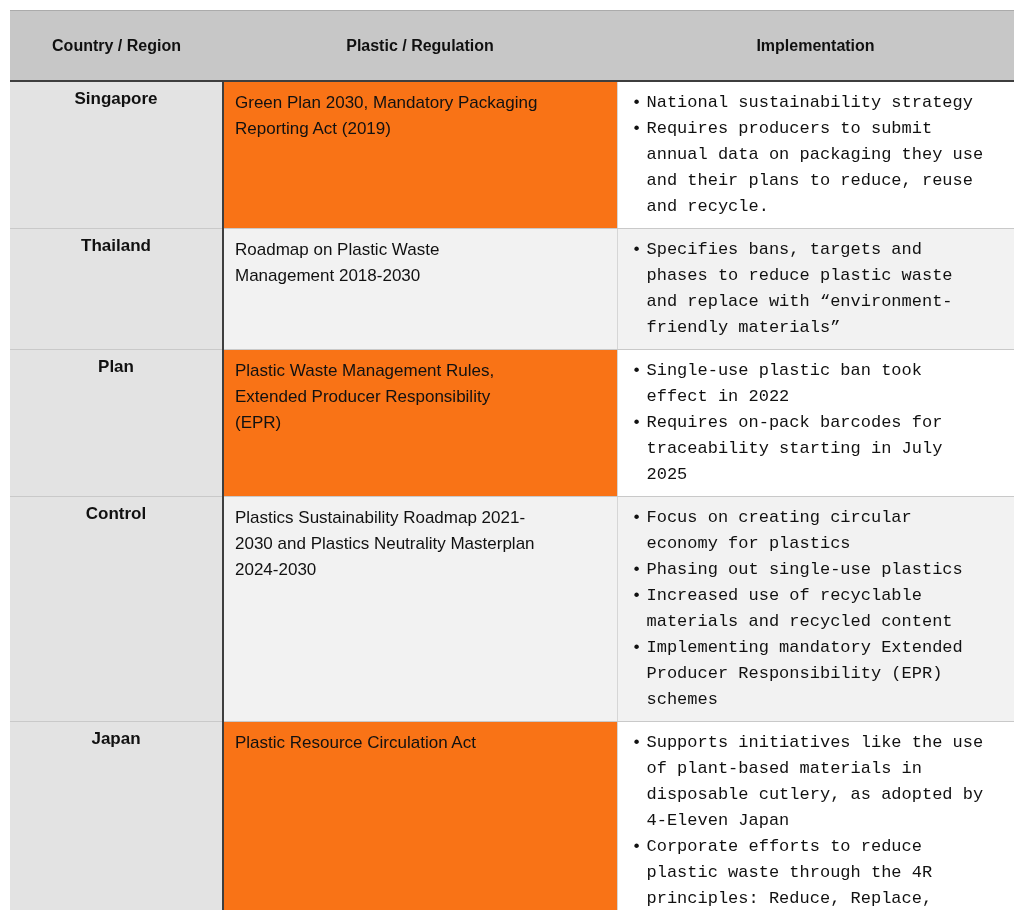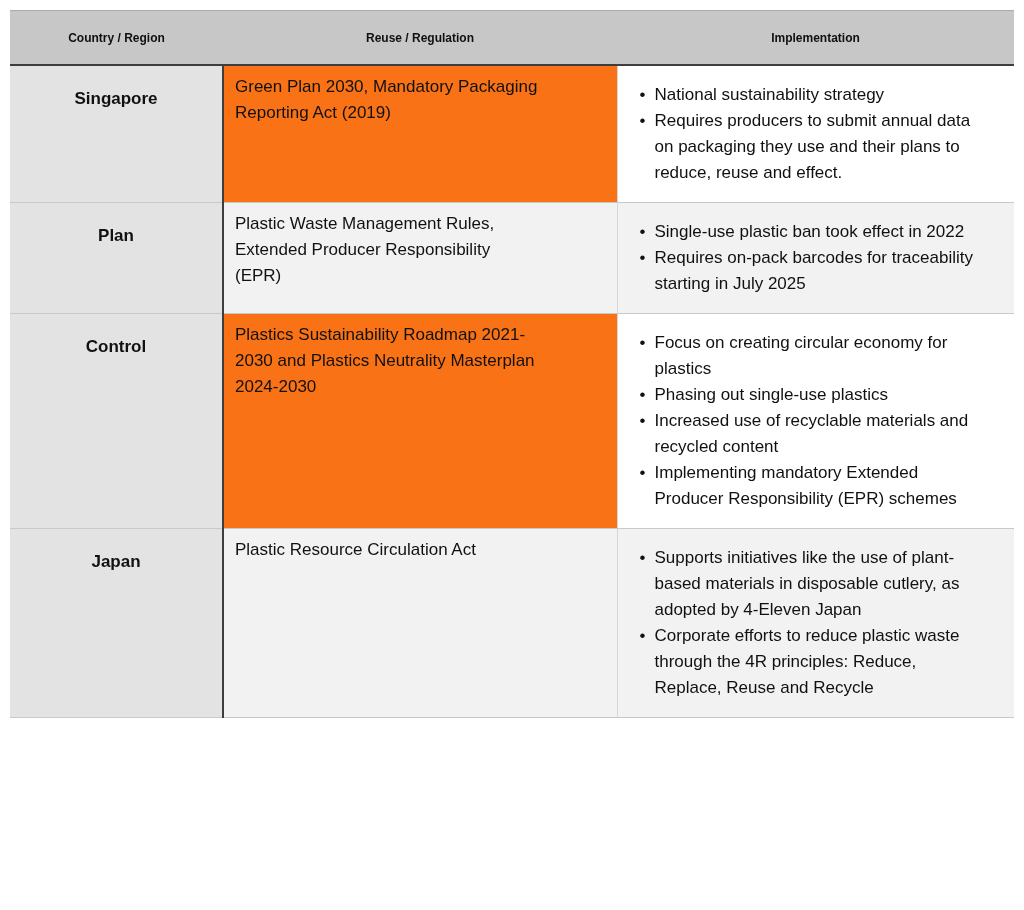--- a/index.html
+++ b/index.html
@@ -25,60 +25,61 @@
     font-size: 17px;
     line-height: 26px;
   }
   col.c-country { width: 213px; }
   col.c-policy  { width: 394px; }
   col.c-impl    { width: 397px; }
 
   thead th {
     background: #c7c7c7;
     height: 45px;
-    font-size: 12px;
+    font-size: 16px;
     font-weight: bold;
     text-align: center;
     vertical-align: middle;
     color: #101010;
     border-top: 1px solid #ababab;
     border-bottom: 2px solid #3e3e3e;
-    padding: 4px;
+    padding: 12px;
   }
 
   tbody td {
     vertical-align: top;
     border-bottom: 1px solid #c9c9c9;
   }
   tbody td.country {
     background: #e3e3e3;
     font-weight: bold;
     text-align: center;
-    padding: 20px 6px;
+    padding: 4px 6px;
     border-right: 2px solid #3e3e3e;
   }
   tbody td.policy {
     background: #f97316;
     padding: 8px 10px 8px 11px;
     border-right: 1px solid #d6d6d6;
   }
   tbody td.impl {
     background: #ffffff;
     padding: 8px 28px 8px 12px;
   }
   tbody tr:nth-child(even) td.policy,
   tbody tr:nth-child(even) td.impl {
     background: #f2f2f2;
   }
   .policy-text { max-width: 306px; }
 
   ul.impl-list {
-    margin: 8px;
+    margin: 0;
     padding: 0;
     list-style: none;
+    font-family: Liberation Mono, monospace;
   }
   ul.impl-list li {
     position: relative;
     padding-left: 17px;
     max-width: 338px;
   }
   ul.impl-list li::before {
     content: "\2022";
     position: absolute;
     left: 2px;
@@ -99,35 +100,47 @@
 <div class="table-wrap">
   <table class="policy-table">
     <colgroup>
       <col class="c-country">
       <col class="c-policy">
       <col class="c-impl">
     </colgroup>
     <thead>
       <tr>
         <th>Country / Region</th>
-        <th>Reuse / Regulation</th>
+        <th>Plastic / Regulation</th>
         <th>Implementation</th>
       </tr>
     </thead>
     <tbody id="table-body">
         <tr>
     <td class="country">Singapore</td>
     <td class="policy">
       <div class="policy-text">Green Plan 2030, Mandatory Packaging Reporting Act (2019)</div>
     </td>
     <td class="impl">
       <ul class="impl-list">
 
       <li>National sustainability strategy</li>
-              <li>Requires producers to submit annual data on packaging they use and their plans to reduce, reuse and effect.</li>
+              <li>Requires producers to submit annual data on packaging they use and their plans to reduce, reuse and recycle.</li>
+            </ul>
+    </td>
+  </tr>
+        <tr>
+    <td class="country">Thailand</td>
+    <td class="policy">
+      <div class="policy-text">Roadmap on Plastic Waste Management 2018-2030</div>
+    </td>
+    <td class="impl">
+      <ul class="impl-list">
+
+      <li>Specifies bans, targets and phases to reduce plastic waste and replace with “environment-friendly materials”</li>
             </ul>
     </td>
   </tr>
         <tr>
     <td class="country">Plan</td>
     <td class="policy">
       <div class="policy-text">Plastic Waste Management Rules, Extended Producer Responsibility (EPR)</div>
     </td>
     <td class="impl">
       <ul class="impl-list">

